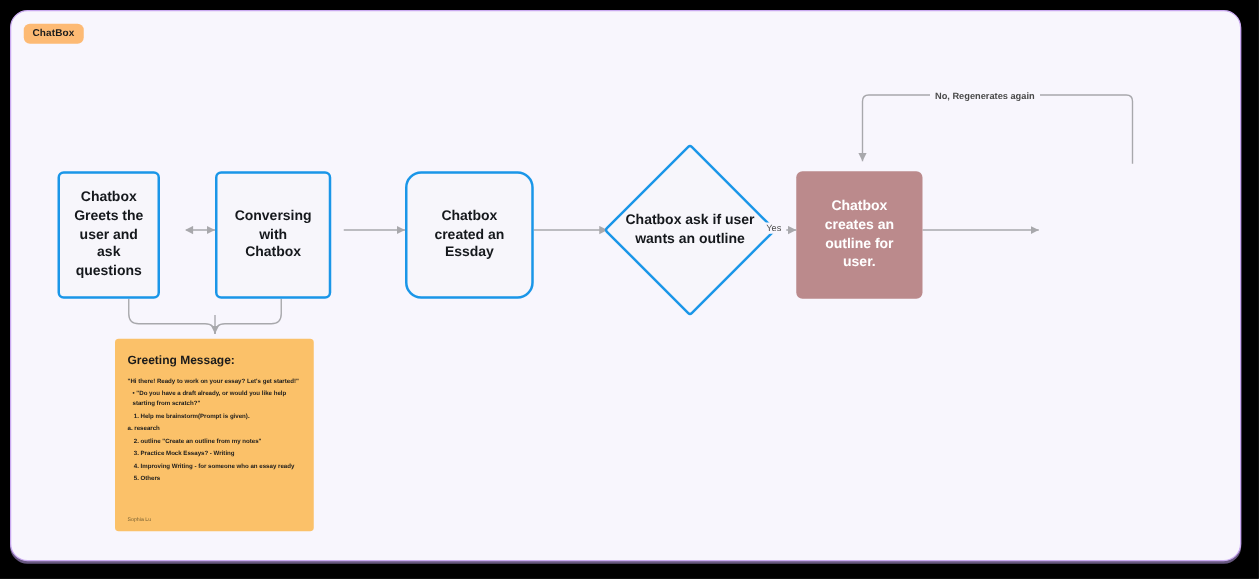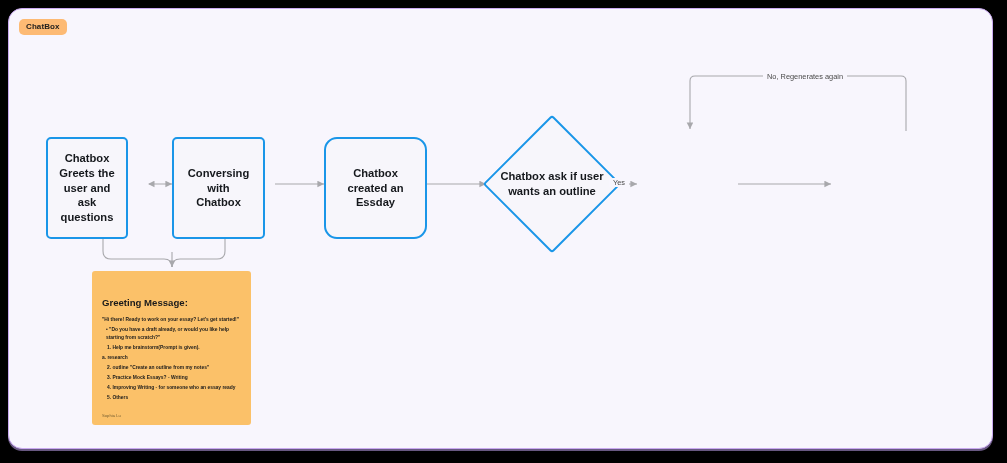--- a/index.html
+++ b/index.html
@@ -49,21 +49,21 @@
   .edge-label{
     position:absolute; font-size:7.4px; color:#4a4a4a; font-weight:400;
     background:#f8f6fd; padding:0 4px; white-space:nowrap;
   }
 
   .note{
     position:absolute; left:83px; top:262px; width:159px; height:154px;
     background:#fbc169; border-radius:3px; box-sizing:border-box;
     padding:10px 10px 6px 10px; color:#1b1b1b; overflow:hidden;
   }
-  .note-title{font-size:9.6px; font-weight:700; margin:16px 0 8px 0;}
+  .note-title{font-size:9.6px; font-weight:700; margin:2px 0 8px 0;}
   .note-body{font-size:4.9px; font-weight:700; line-height:1.62;}
   .note-body p{margin:0 0 2px 0;}
   .note-body .bullet{padding-left:4px;}
   .note-body .li{padding-left:5px;}
   .note-body .sub{padding-left:0px;}
   .note-sign{
     position:absolute; left:10px; bottom:7px;
     font-size:4.2px; font-weight:400; color:#7a6233;
   }
 </style>
@@ -116,23 +116,26 @@
     <span>Chatbox created an Essday</span>
   </div>
 
   <div class="node diamond" style="left:477px; top:109px;">
     <div class="dshape"></div>
     <span class="dlabel">Chatbox ask if user wants an outline</span>
   </div>
 
   <div class="edge-label" style="left:600px; top:169px;text-align:right;">Yes</div>
 
+  <div class="node rect mauve" style="left:628px; top:128px; width:101px; height:102px;">
+    <span>Chatbox creates an outline for user.</span>
+  </div>
 
 
-  <div class="edge-label" style="left:754px; top:63px;">No, Regenerates again</div>
+  <div class="edge-label" style="left:735px; top:63px;font-weight:bold;">No, Regenerates again</div>
 
   <div class="note">
     <div class="note-title">Greeting Message:</div>
     <div class="note-body">
       <p>"Hi there! Ready to work on your essay? Let's get started!"</p>
       <p class="bullet">• "Do you have a draft already, or would you like help starting from scratch?"</p>
       <p class="li">1. Help me brainstorm(Prompt is given).</p>
       <p class="sub">a. research</p>
       <p class="li">2.  outline "Create an outline from my notes"</p>
       <p class="li">3.  Practice Mock Essays? - Writing</p>

